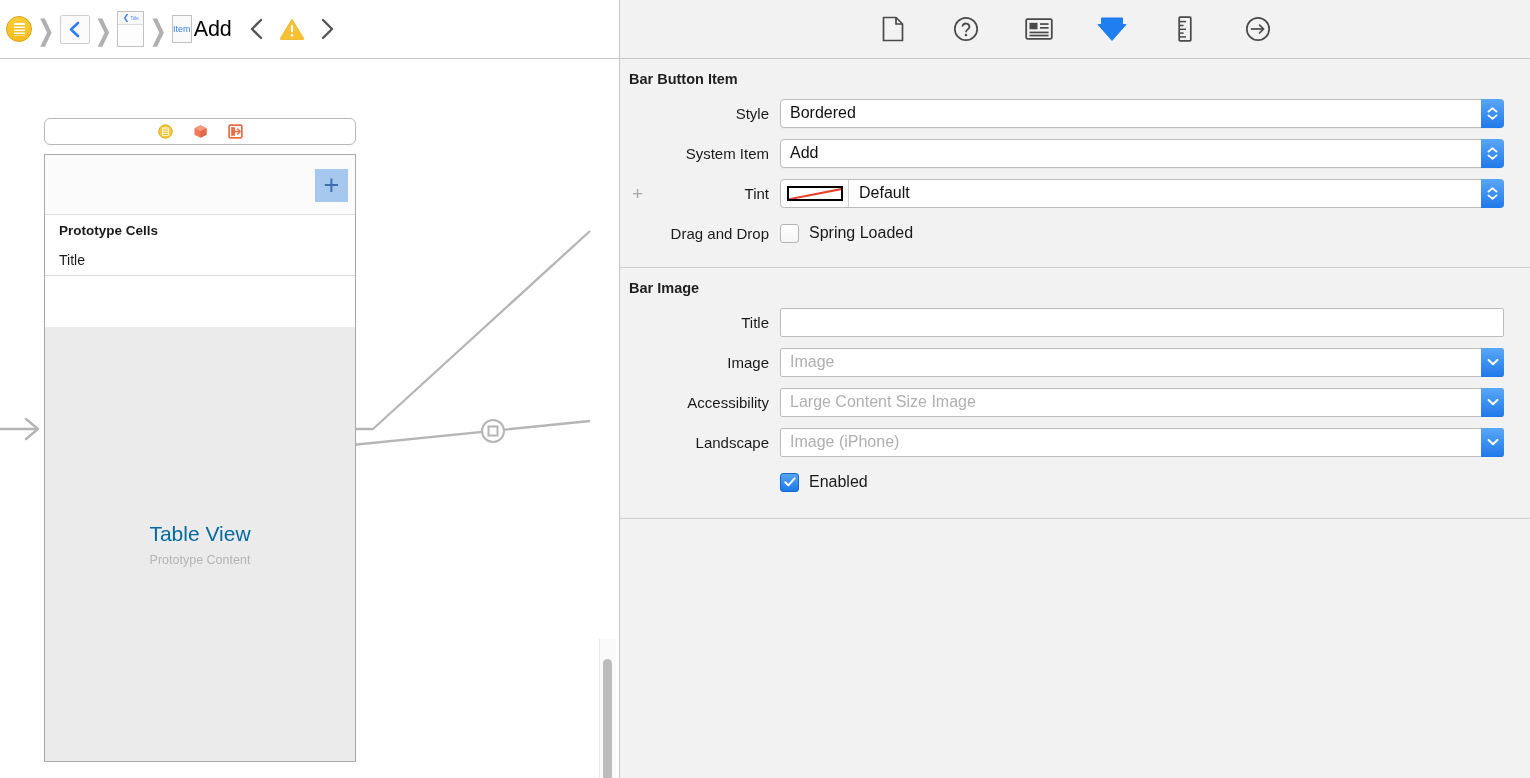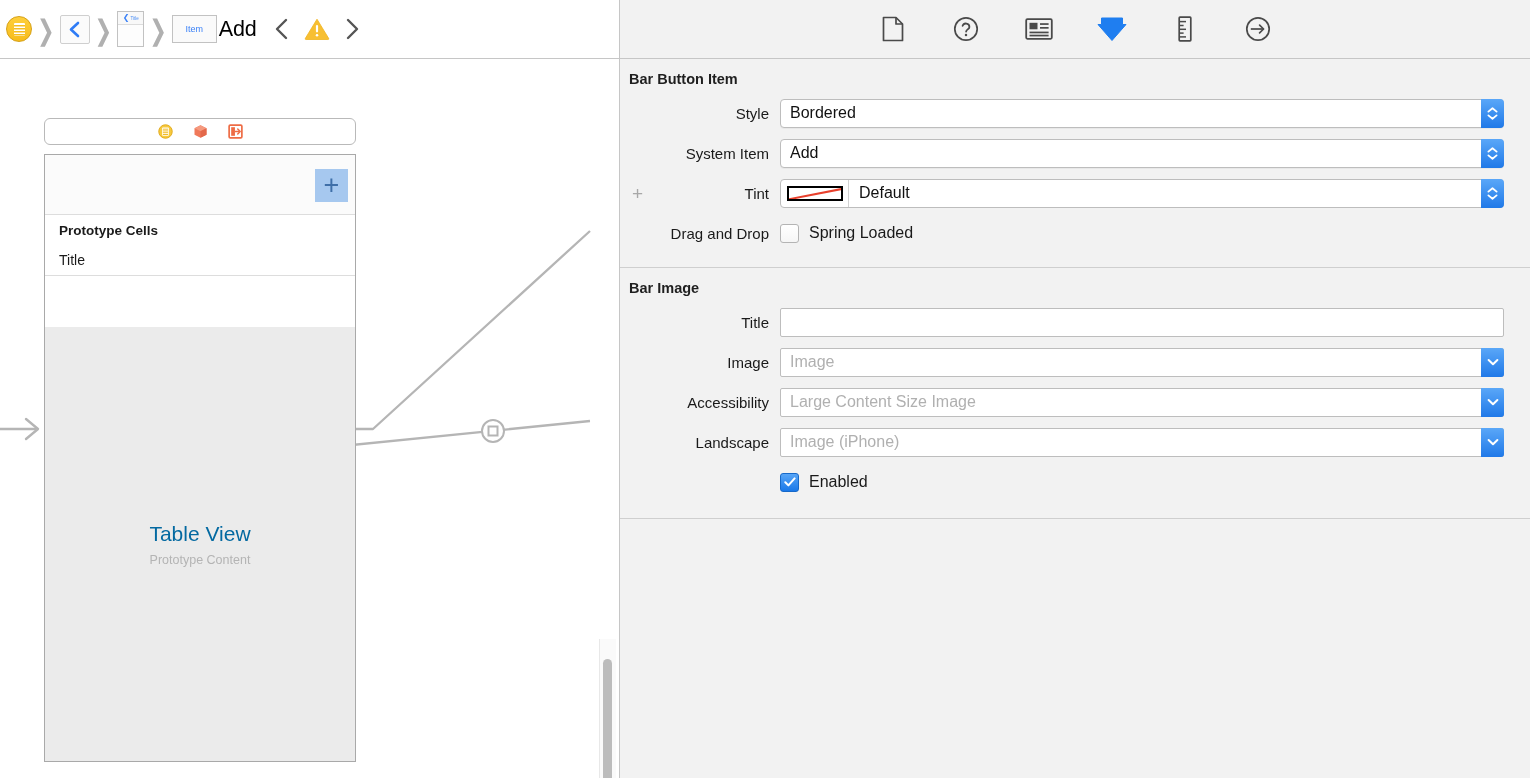--- a/index.html
+++ b/index.html
@@ -66,21 +66,21 @@
     background: #f8f8f8; border-bottom: 1px solid #dcdcdc;
     display:flex; align-items:center; justify-content:center; gap:1px;
   }
   .vc-thumb .chev { color:#3c82f7; font-size: 8px; line-height:1; margin-left:1px; }
   .vc-thumb .ttl  { color:#4a8ef5; font-size: 5px; line-height:1; transform: scale(0.9); }
   .jb-title {
     font-size: 21.5px; color: #000; letter-spacing: -0.2px;
     white-space: nowrap; padding: 0 2px;
   }
   .item-thumb {
-    width: 45px; height: 28px; background: #fafafa;
+    width: 20px; height: 28px; background: #fafafa;
     border: 1px solid #c2c2c2; flex-shrink: 0;
     display:flex; align-items:center; justify-content:center;
   }
   .item-thumb span { color:#3c82f7; font-size: 9px; line-height:1; }
   .jb-right { display:flex; align-items:center; gap: 14px; margin-left: 16px; }
   .nav-chev { cursor: default; }
   .warn-tri { width: 26px; height: 24px; }
 
   
   #inspector-toolbar {

